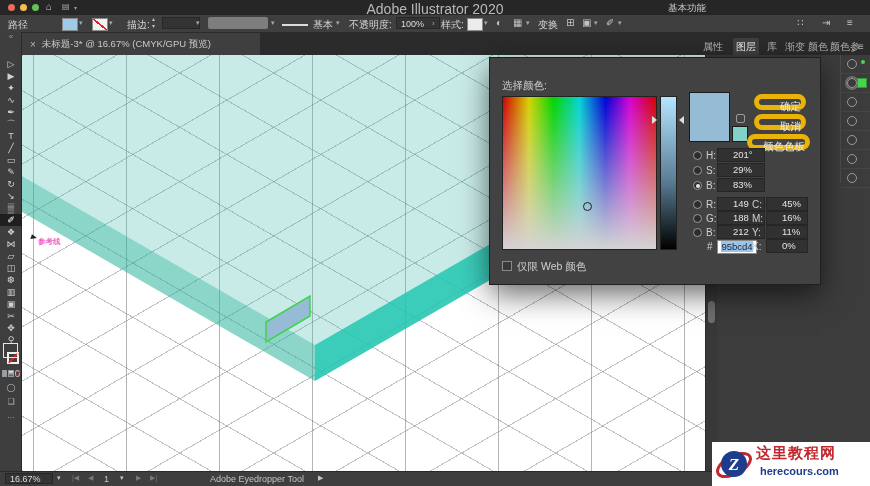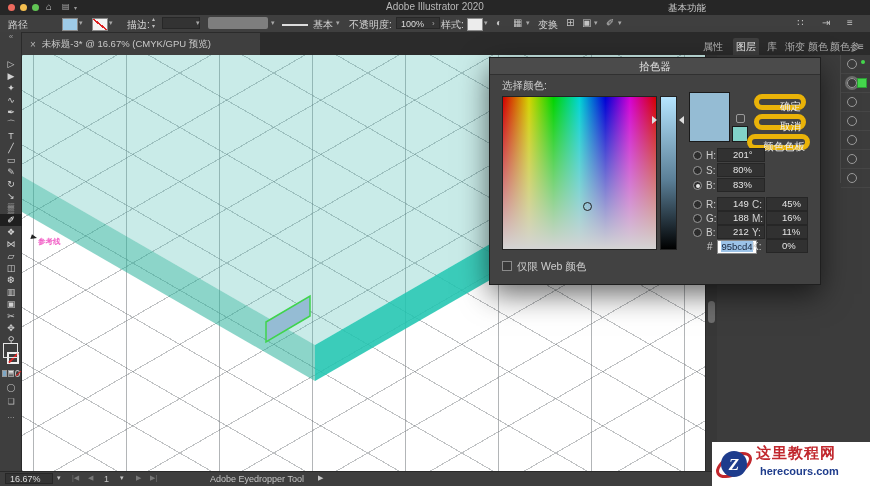--- a/index.html
+++ b/index.html
@@ -3,21 +3,21 @@
 <meta charset="utf-8">
 <style>
   html,body{margin:0;padding:0;background:#191919;}
   #app{position:relative;width:870px;height:486px;overflow:hidden;
        font-family:"Liberation Sans","DejaVu Sans",sans-serif;
        -webkit-font-smoothing:antialiased;color:#cfcfcf;font-size:11px;}
   .abs{position:absolute;}
   
   .menubar{position:absolute;left:0;top:0;width:870px;height:15px;background:#262626;border-bottom:1px solid #1c1c1c;}
   .tl{position:absolute;top:4px;width:7px;height:7px;border-radius:50%;}
-  .menu-title{position:absolute;left:0;right:0;top:1px;text-align:center;font-size:10px;color:#b9b9b9;}
+  .menu-title{position:absolute;left:0;right:0;top:1px;text-align:center;font-size:14px;color:#b9b9b9;}
   .search-box{position:absolute;right:4px;top:1px;width:138px;height:12px;background:#3a3a3a;border:1px solid #4a4a4a;border-radius:3px;display:flex;align-items:center;padding:0 4px;gap:3px;}
   .search-box input{background:transparent;border:0;outline:0;color:#8e8e8e;font-size:9px;width:110px;font-family:inherit;}
   .mag{width:5px;height:5px;border:1px solid #8e8e8e;border-radius:50%;position:relative;flex:0 0 auto;}
   .mag::after{content:"";position:absolute;left:4px;top:5px;width:3px;height:1px;background:#8e8e8e;transform:rotate(45deg);}
   
   .toolbar{position:absolute;left:0;top:15px;width:870px;height:17px;background:#3f3f3f;border-bottom:1px solid #262626;}
   .toolbar .lbl{position:absolute;top:3px;font-size:10px;color:#d4d4d4;}
   .chip{position:absolute;top:3px;width:14px;height:11px;border:1px solid #8a8a8a;}
   .chev{position:absolute;top:4px;font-size:7px;color:#a8a8a8;}
   .tb-field{position:absolute;top:2px;height:12px;background:#333;border:1px solid #272727;color:#ddd;font-size:9px;line-height:12px;padding-left:4px;box-sizing:border-box;}
@@ -246,21 +246,20 @@
       <div class="lrow">
           <span class="tcirc"></span>
         </div>
       <div class="lrow">
           <span class="tcirc"></span>
         </div>
     </div>
   </div>
 
   <div class="dialog">
-    <div class="dtitle">拾色器</div>
     <span class="dlabel" style="left:12px;top:21px">选择颜色:</span>
 
     <div class="spectrum">
       <span class="marker"></span>
     </div>
     <div class="bslider"></div>
     <span class="arrowR"></span>
     <span class="arrowL"></span>
     <div class="preview" style="background:#95bcd4"></div>
     <span class="cube"></span>
@@ -268,21 +267,21 @@
 
     <div class="btn" style="top:36px">确定</div>
     <div class="btn" style="top:56px">取消</div>
     <div class="btn" style="left:257px;top:76px;width:63px">颜色色板</div>
 
     <span class="radio" style="left:203px;top:93px"></span>
     <span class="flabel" style="left:216px;top:92px">H:</span>
     <span class="ffield" style="left:227px;top:90px">201°</span>
     <span class="radio" style="left:203px;top:108px"></span>
     <span class="flabel" style="left:216px;top:107px">S:</span>
-    <span class="ffield" style="left:227px;top:105px">80%</span>
+    <span class="ffield" style="left:227px;top:105px">29%</span>
     <span class="radio on" style="left:203px;top:123px"></span>
     <span class="flabel" style="left:216px;top:122px">B:</span>
     <span class="ffield" style="left:227px;top:120px">83%</span>
 
     <span class="radio" style="left:203px;top:142px"></span>
     <span class="flabel" style="left:216px;top:141px">R:</span>
     <span class="ffield" style="left:227px;top:139px">149</span>
     <span class="radio" style="left:203px;top:156px"></span>
     <span class="flabel" style="left:216px;top:155px">G:</span>
     <span class="ffield" style="left:227px;top:153px">188</span>

